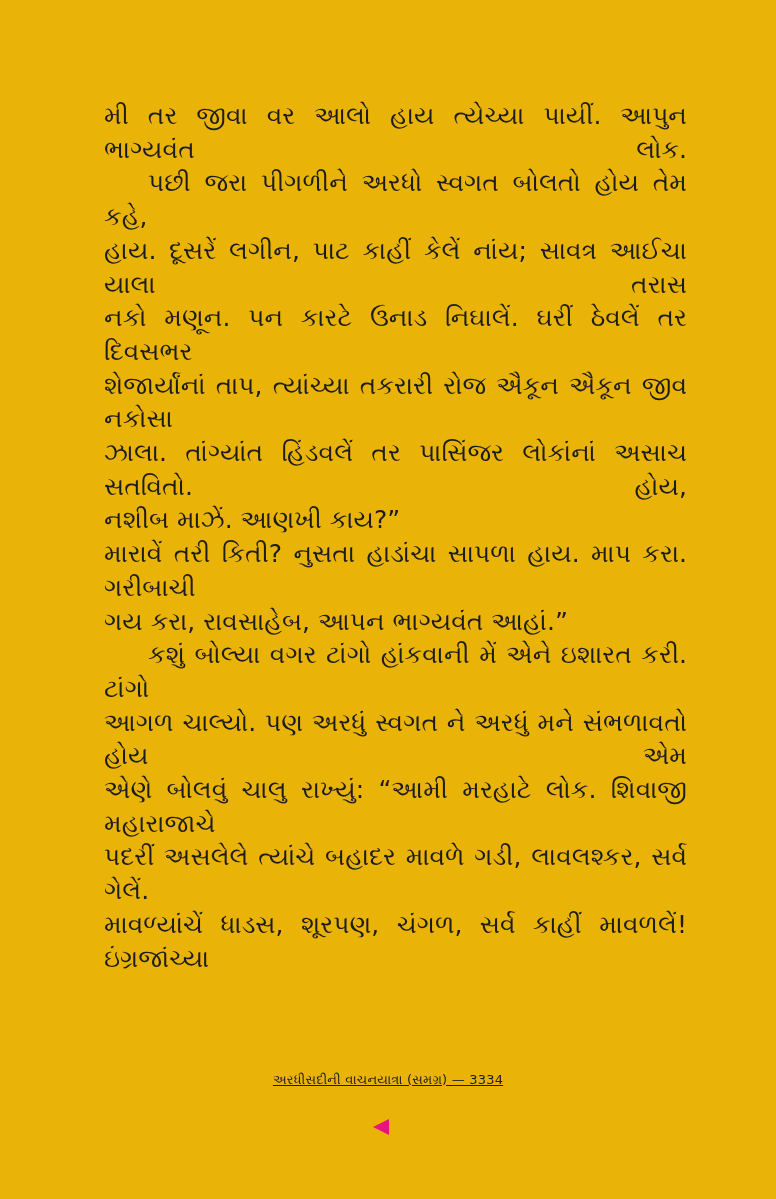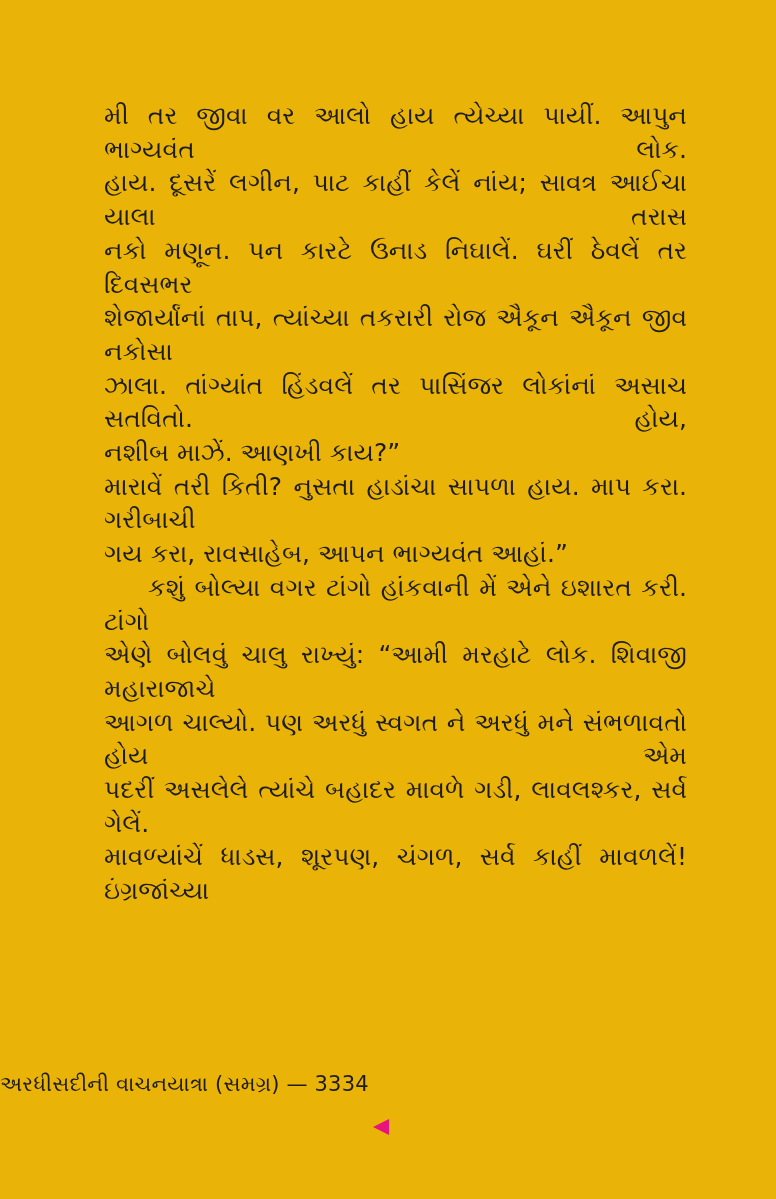--- a/index.html
+++ b/index.html
@@ -33,24 +33,25 @@
     text-align-last: left;
   }
   .tline.indent {
     text-indent: 44px;
   }
   .footer {
     position: absolute;
     left: 0;
     right: 0;
     top: 1072px;
-    text-align: left;
-    font-size: 21px;
+    text-align: center;
+    font-size: 13px;
     color: #1c1c1c;
     letter-spacing: 0.2px;
+    text-decoration: underline;
   }
   .nav-tri {
     position: absolute;
     top: 1119px;
     left: 373px;
     width: 0;
     height: 0;
     border-top: 8px solid transparent;
     border-bottom: 8px solid transparent;
     border-right: 16px solid #e8137f; 
@@ -58,30 +59,31 @@
   }
 </style>
 </head>
 <body>
 
 <div class="page" style="background: #eab308;">
 
   <div class="text-block" style="color: rgb(28, 28, 28);">
 
   <div class="tline">મી તર જીવા વર આલો હાય ત્યેચ્યા પાયીં. આપુન ભાગ્યવંત લોક.</div>
+      <div class="tline indent">પછી જરા પીગળીને અરધો સ્વગત બોલતો હોય તેમ કહે,</div>
       <div class="tline">હાય. દૂસરેં લગીન, પાટ કાહીં કેલેં નાંય; સાવત્ર આઈચા યાલા તરાસ</div>
       <div class="tline">નકો મણૂન. પન કારટે ઉનાડ નિઘાલેં. ઘરીં ઠેવલેં તર દિવસભર</div>
       <div class="tline">શેજાર્યાંનાં તાપ, ત્યાંચ્યા તકરારી રોજ ઐકૂન ઐકૂન જીવ નકોસા</div>
       <div class="tline">ઝાલા. તાંગ્યાંત હિંડવલેં તર પાસિંજર લોકાંનાં અસાચ સતવિતો. હોય,</div>
       <div class="tline last">નશીબ માઝેં. આણખી કાય?”</div>
       <div class="tline">મારાવેં તરી કિતી? નુસતા હાડાંચા સાપળા હાય. માપ કરા. ગરીબાચી</div>
       <div class="tline last">ગય કરા, રાવસાહેબ, આપન ભાગ્યવંત આહાં.”</div>
       <div class="tline indent">કશું બોલ્યા વગર ટાંગો હાંકવાની મેં એને ઇશારત કરી. ટાંગો</div>
+      <div class="tline">આગળ ચાલ્યો. પણ અરધું સ્વગત ને અરધું મને સંભળાવતો હોય એમ</div>
       <div class="tline">એણે બોલવું ચાલુ રાખ્યું: “આમી મરહાટે લોક. શિવાજી મહારાજાચે</div>
-      <div class="tline">આગળ ચાલ્યો. પણ અરધું સ્વગત ને અરધું મને સંભળાવતો હોય એમ</div>
       <div class="tline">પદરીં અસલેલે ત્યાંચે બહાદર માવળે ગડી, લાવલશ્કર, સર્વ ગેલેં.</div>
       <div class="tline">માવળ્યાંચેં ધાડસ, શૂરપણ, ચંગળ, સર્વ કાહીં માવળલેં! ઇંગ્રજાંચ્યા</div>
     </div>
 
   <div class="footer" style="color: rgb(28, 28, 28);">અરધીસદીની વાચનયાત્રા (સમગ્ર) — 3334</div>
 
   <div class="nav-tri" style="border-right-color: rgb(232, 19, 127);"></div>
 
 </div>
 

